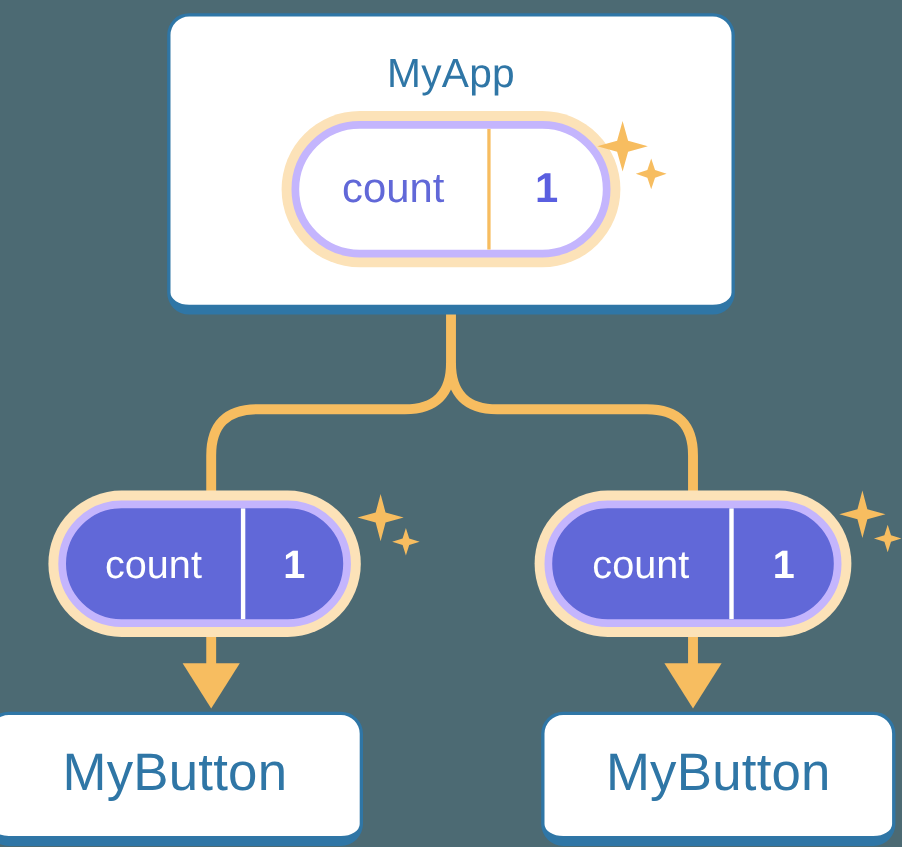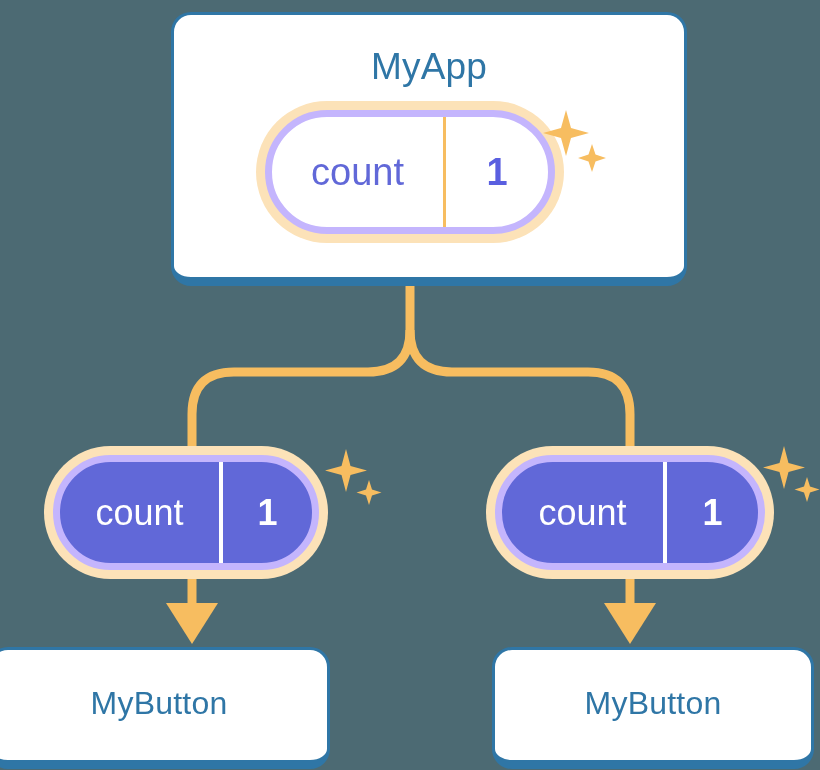--- a/index.html
+++ b/index.html
@@ -54,40 +54,39 @@
     white-space: nowrap;
   }
 
   #card-myapp {
     left: 152px;
     top: 12px;
     width: 516px;
     height: 274px;
     border-radius: 20px;
     padding-top: 33px;
-    margin-left: 19px;
   }
 
   .card-button {
     height: 122px;
     justify-content: center;
     border-radius: 20px;
   }
   #card-mybutton-left {
     left: -12px;
     top: 647px;
     width: 342px;
   }
   #card-mybutton-right {
     left: 492px;
     top: 647px;
     width: 322px;
   }
   .card-button .card-title {
-    font-size: 32px;
+    font-size: 48px;
     margin-bottom: 4px;
   }
 
   
   .pill-wrap {
     position: absolute;
     z-index: 4;
   }
   .pill {
     position: relative;

